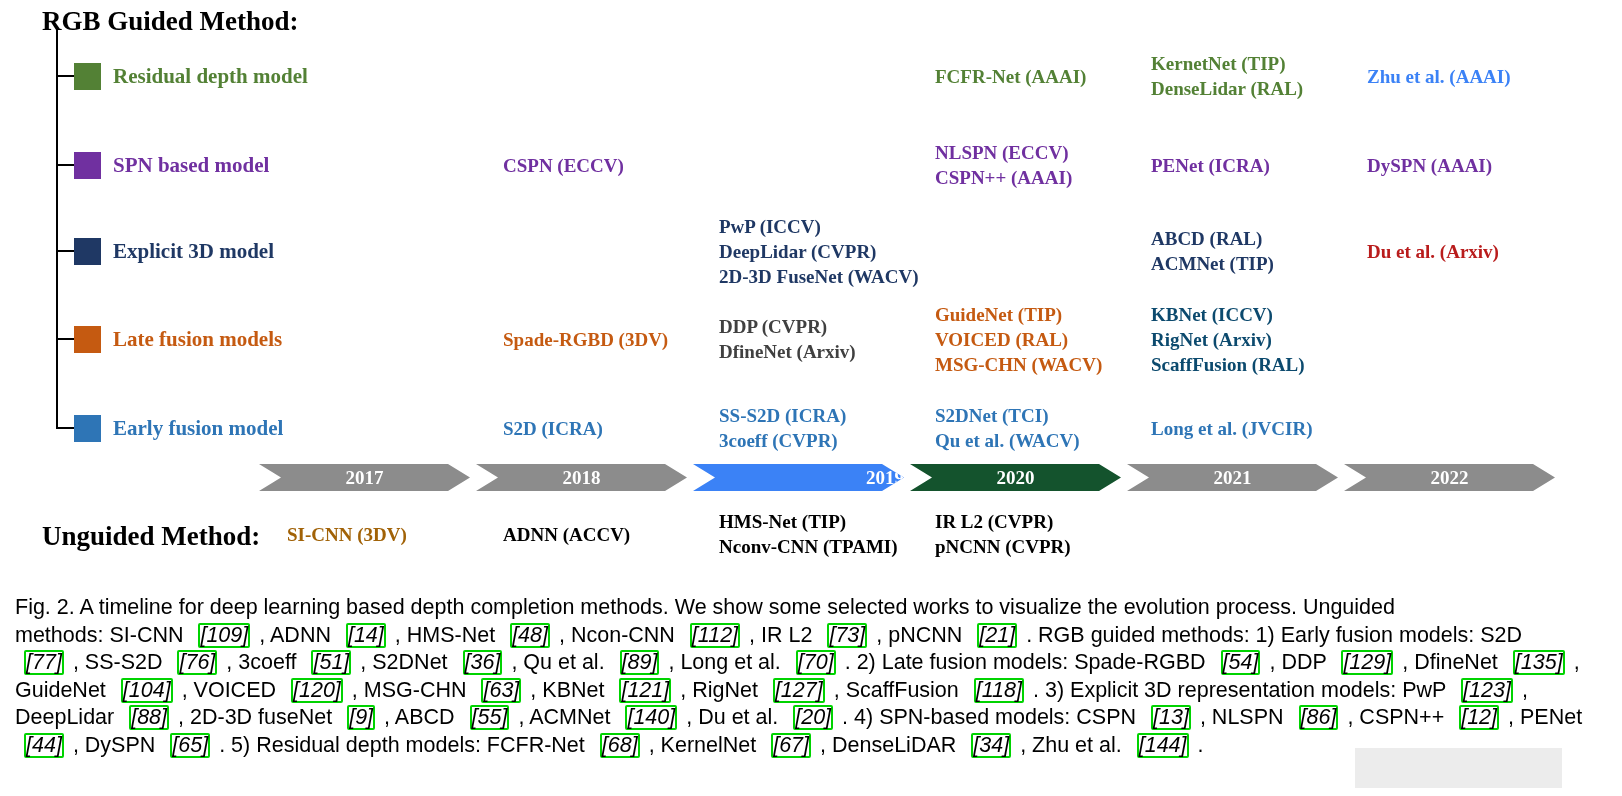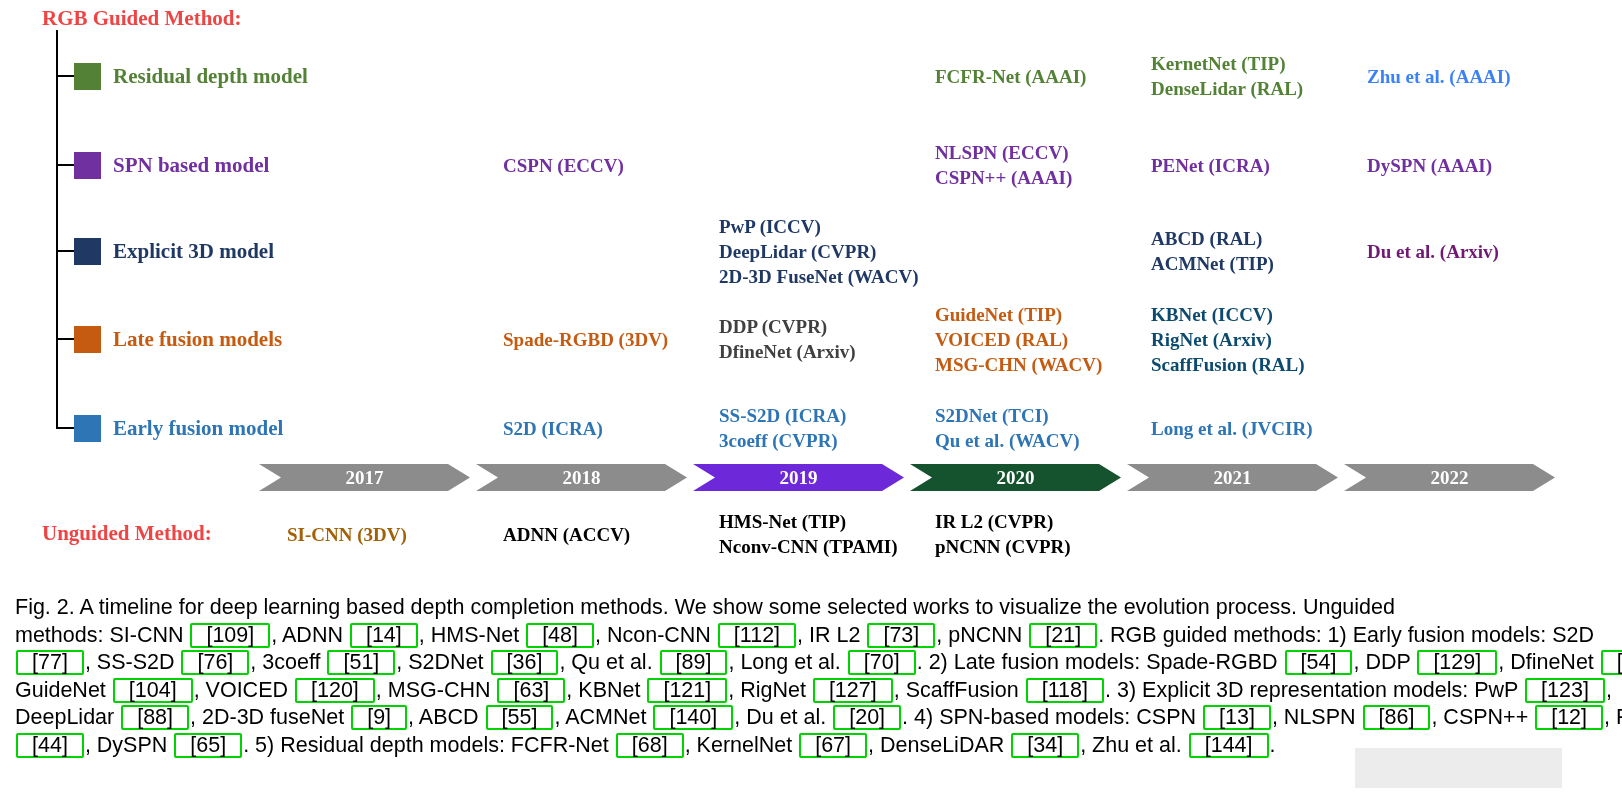--- a/index.html
+++ b/index.html
@@ -11,22 +11,22 @@
   }
   #stage { position: relative; width: 1622px; height: 796px; }
 
   
   #figure-canvas { position: absolute; left: 0; top: 0; width: 1622px; height: 585px; }
 
   .fig-heading {
     position: absolute;
     font-family: "Liberation Serif", serif;
     font-weight: bold;
-    font-size: 21px;
-    color: #ef4444;
+    font-size: 27px;
+    color: #000000;
     white-space: nowrap;
   }
   #rgb-heading { left: 42px; top: 6px; }
   #unguided-heading { left: 42px; top: 521px; }
 
   .tree-vline {
     position: absolute;
     left: 56px; top: 30px;
     width: 2px; height: 399px;
     background: #000000;
@@ -84,23 +84,24 @@
     font-family: "Liberation Sans", sans-serif;
     font-size: 21.5px;
     line-height: 27.5px;
     color: #000000;
   }
   .caption-line { white-space: nowrap; }
   .ref {
     display: inline-block;
     border: 2px solid #00d300;
     border-radius: 2px;
-    padding: 0 14px;
-    margin: 0 1px;
+    padding: 0 0;
+    margin: 0 9px;
     line-height: 21px;
+    font-style: italic;
   }
 
   .artifact-box {
     position: absolute;
     left: 1355px; top: 748px;
     width: 207px; height: 40px;
     background: #ececec;
   }
 </style>
 </head>
@@ -153,21 +154,21 @@
         </div>
         <div class="cell" style="left: 719px; top: 251px; color: rgb(31, 56, 100);">
           <div class="line">PwP (ICCV)</div>
           <div class="line">DeepLidar (CVPR)</div>
           <div class="line">2D-3D FuseNet (WACV)</div>
         </div>
         <div class="cell" style="left: 1151px; top: 251px; color: rgb(31, 56, 100);">
           <div class="line">ABCD (RAL)</div>
           <div class="line">ACMNet (TIP)</div>
         </div>
-        <div class="cell" style="left: 1367px; top: 251px; color: #701a75;">
+        <div class="cell" style="left: 1367px; top: 251px; color: #b91c1c;">
           <div class="line">Du et al. (Arxiv)</div>
         </div>
         <div class="cell" style="left: 503px; top: 339px; color: rgb(197, 90, 17);">
           <div class="line">Spade-RGBD (3DV)</div>
         </div>
         <div class="cell" style="left: 719px; top: 339px; color: #404040;">
           <div class="line">DDP (CVPR)</div>
           <div class="line">DfineNet (Arxiv)</div>
         </div>
         <div class="cell" style="left: 935px; top: 339px; color: rgb(197, 90, 17);">
@@ -195,21 +196,21 @@
           <div class="line">Long et al. (JVCIR)</div>
         </div>
       </div>
     <div id="years">
         <div class="year-arrow" style="left: 259px; background: rgb(140, 140, 140);">
           <span>2017</span>
         </div>
         <div class="year-arrow" style="left: 476px; background: rgb(140, 140, 140);">
           <span>2018</span>
         </div>
-        <div class="year-arrow" style="left: 693px; background: #6d28d9;">
+        <div class="year-arrow" style="left: 693px; background: #3b82f6; justify-content: flex-end;">
           <span>2019</span>
         </div>
         <div class="year-arrow" style="left: 910px; background: #14532d;">
           <span>2020</span>
         </div>
         <div class="year-arrow" style="left: 1127px; background: rgb(140, 140, 140);">
           <span>2021</span>
         </div>
         <div class="year-arrow" style="left: 1344px; background: rgb(140, 140, 140);">
           <span>2022</span>

